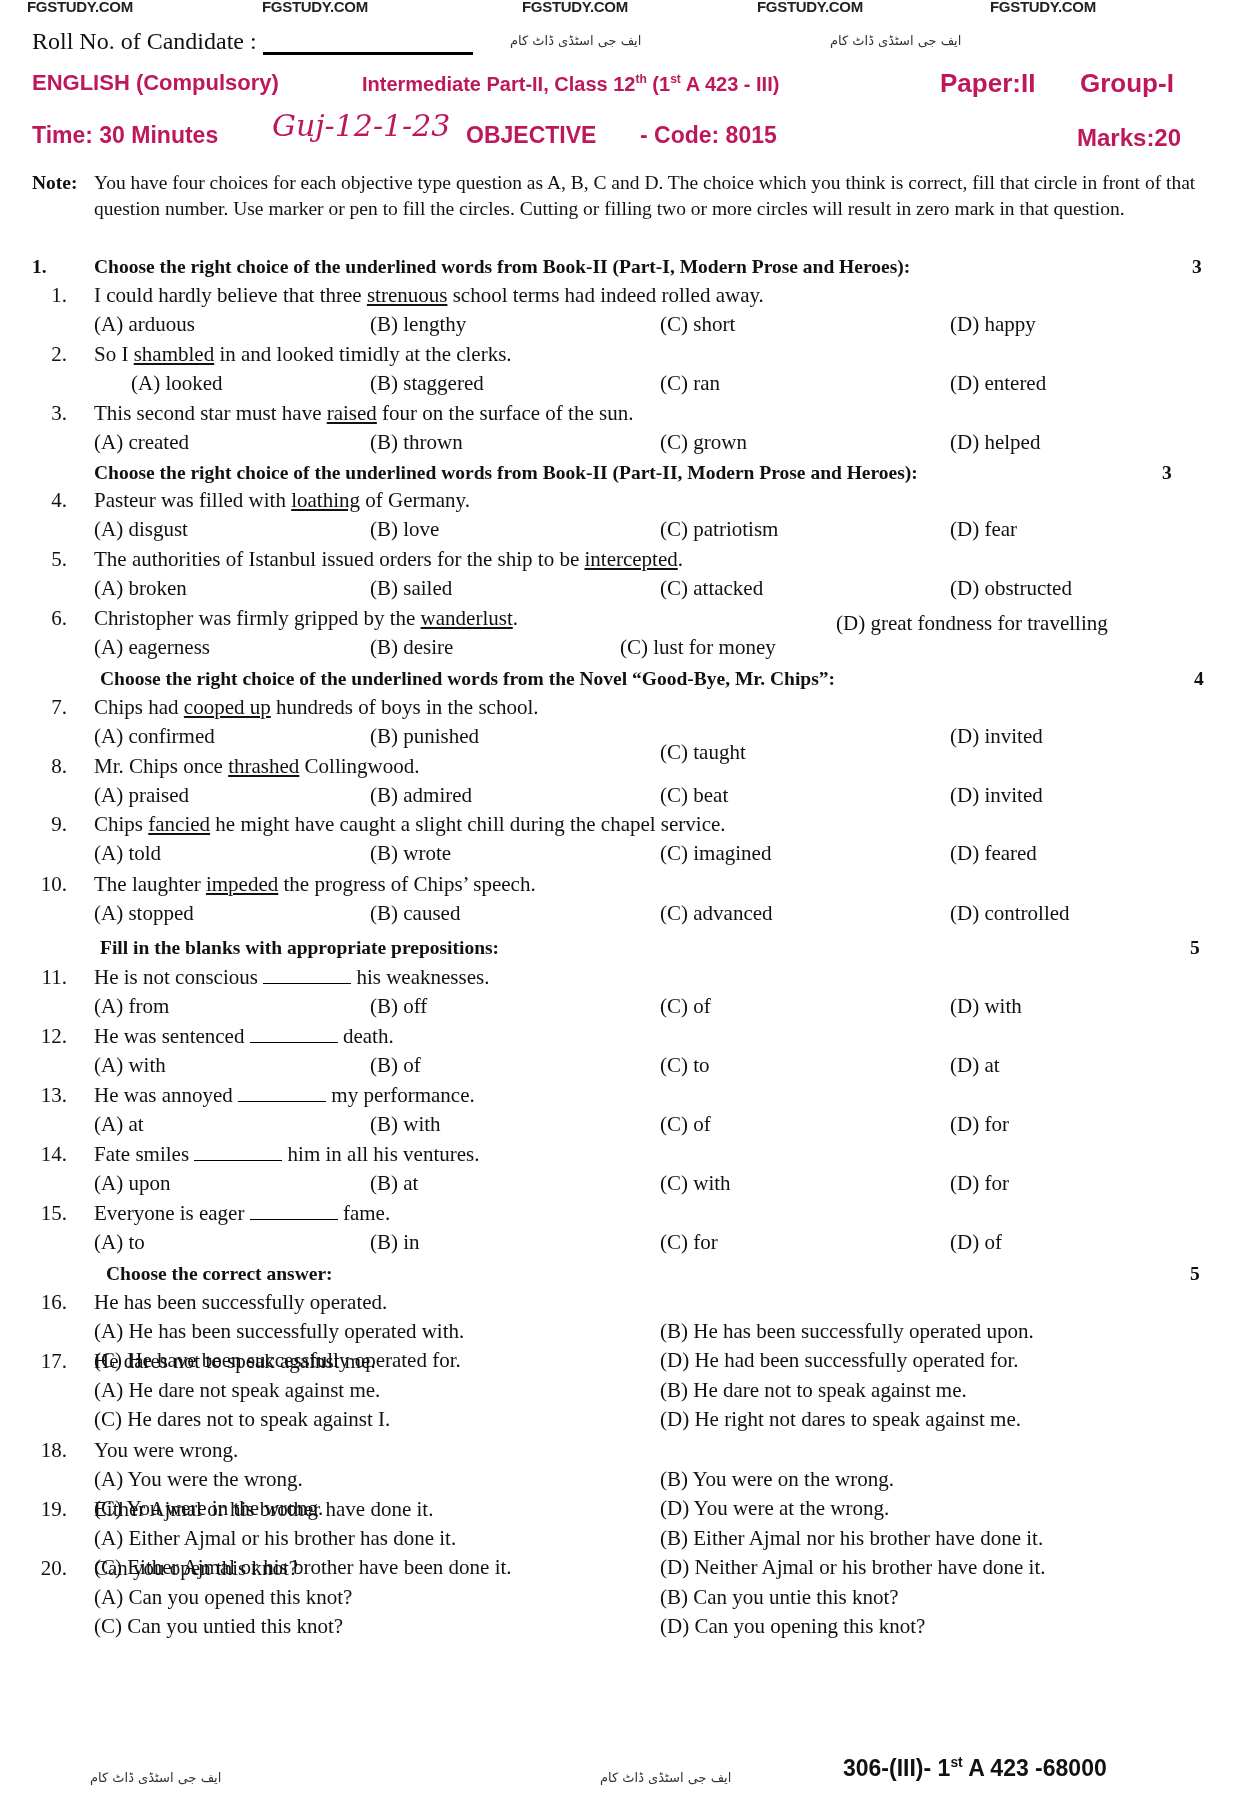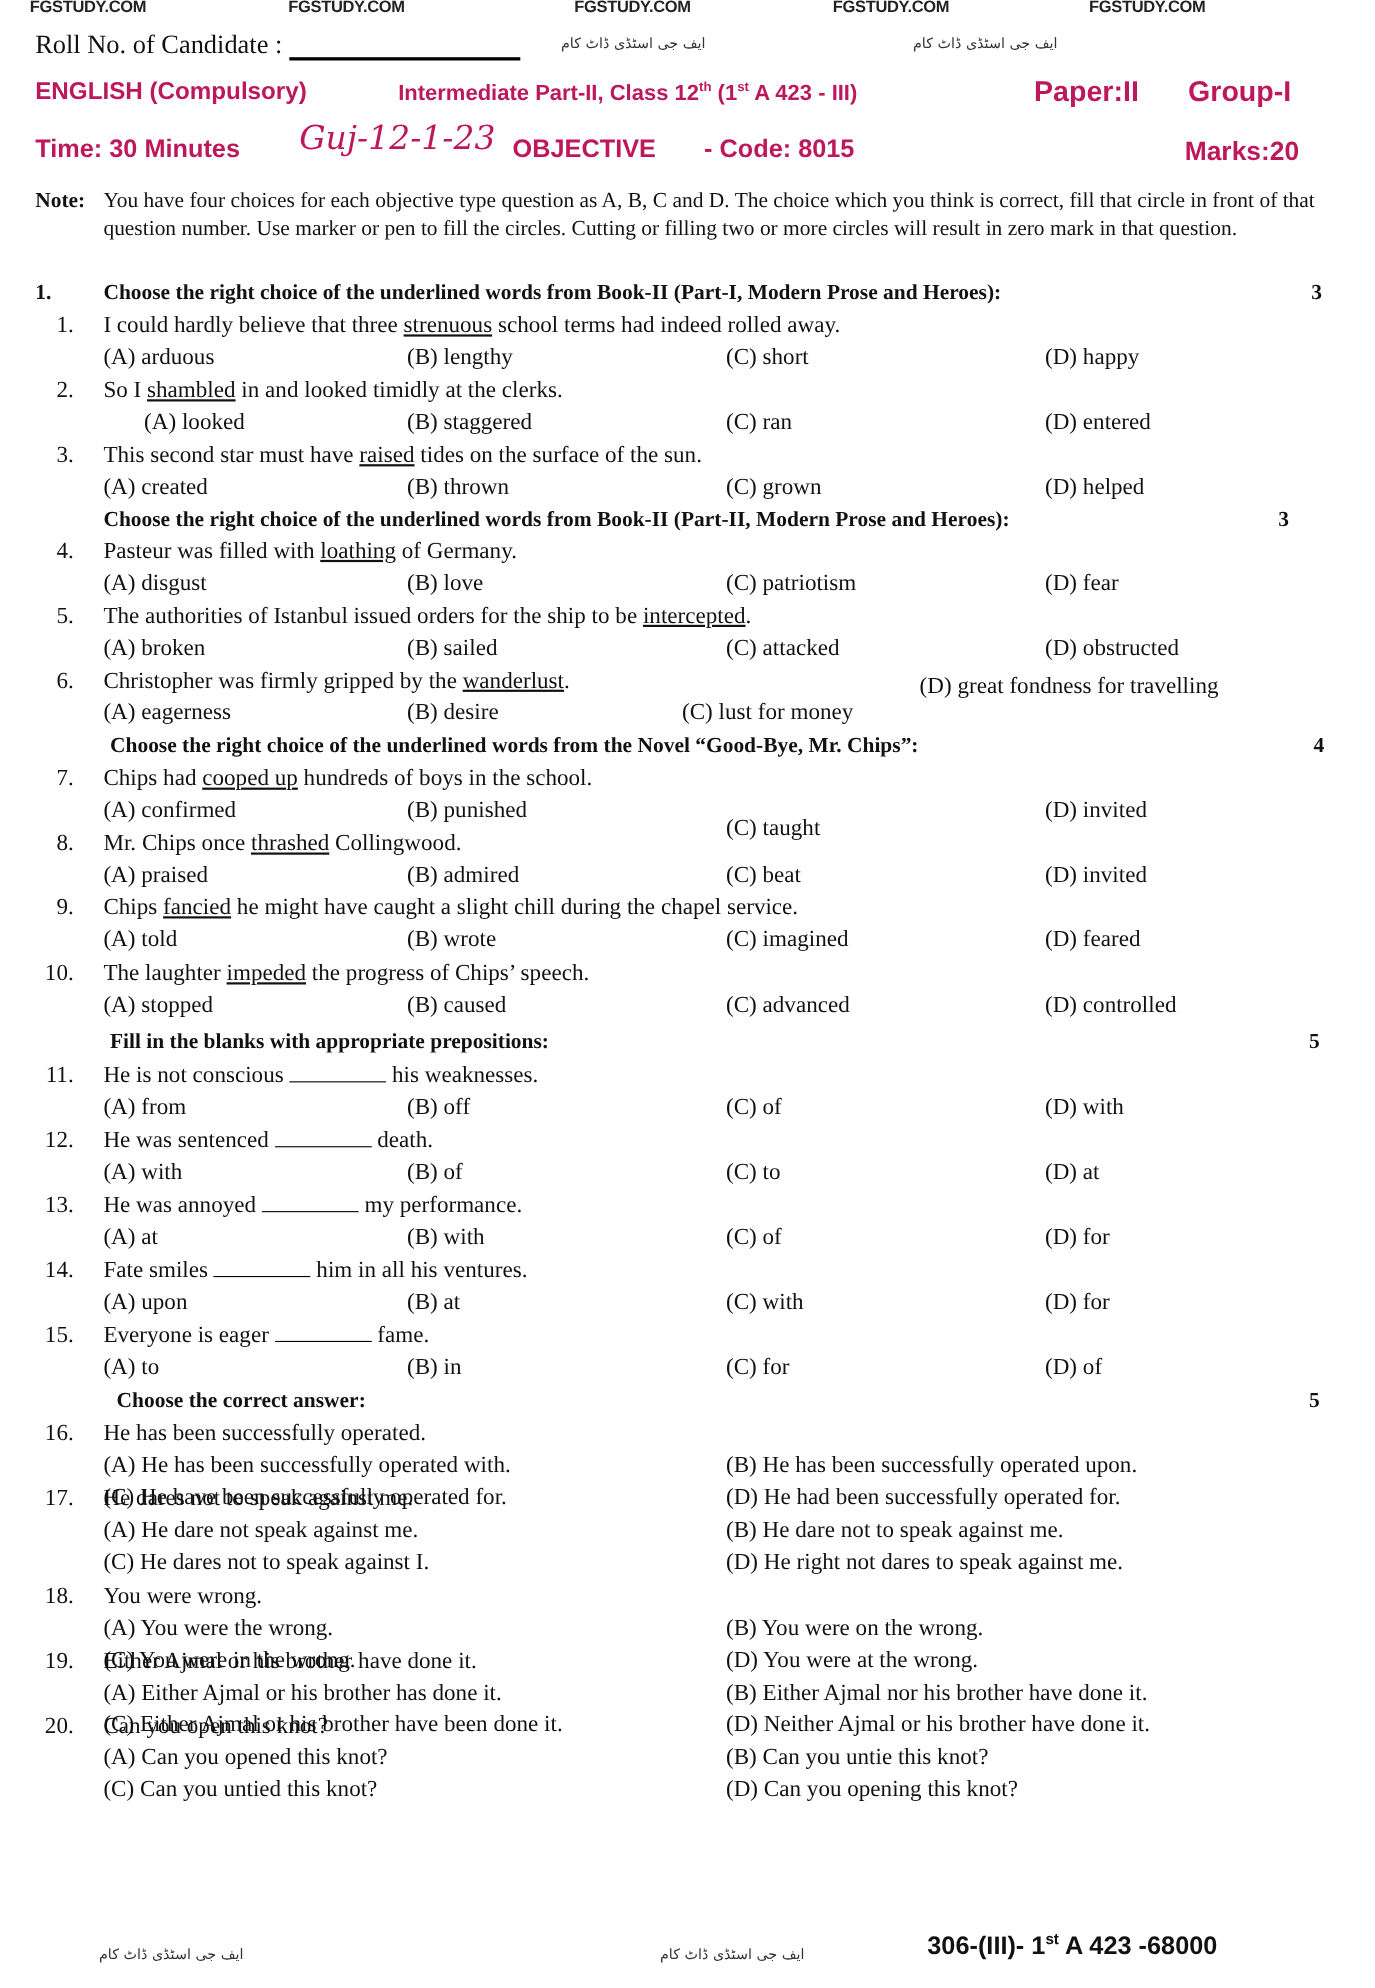--- a/index.html
+++ b/index.html
@@ -92,21 +92,21 @@
     <div class="q" style="top: 342px;">
       <span class="num">2.</span>
       <span class="stem"><span>So I </span><span class="u">shambled</span><span> in and looked timidly at the clerks.</span></span>
     </div>
     <div class="opt" style="left: 94px; top: 371px; margin-left: 37px;">(A)  looked</div>
     <div class="opt" style="left: 370px; top: 371px;">(B)  staggered</div>
     <div class="opt" style="left: 660px; top: 371px;">(C)  ran</div>
     <div class="opt" style="left: 950px; top: 371px;">(D)  entered</div>
     <div class="q" style="top: 401px;">
       <span class="num">3.</span>
-      <span class="stem"><span>This second star must have </span><span class="u">raised</span><span> tides on the surface of the sun.</span></span>
+      <span class="stem"><span>This second star must have </span><span class="u">raised</span><span> four on the surface of the sun.</span></span>
     </div>
     <div class="opt" style="left: 94px; top: 430px;">(A)  created</div>
     <div class="opt" style="left: 370px; top: 430px;">(B)  thrown</div>
     <div class="opt" style="left: 660px; top: 430px;">(C)  grown</div>
     <div class="opt" style="left: 950px; top: 430px;">(D)  helped</div>
     <div class="q" style="top: 488px;">
       <span class="num">4.</span>
       <span class="stem"><span>Pasteur was filled with </span><span class="u">loathing</span><span> of Germany.</span></span>
     </div>
     <div class="opt" style="left: 94px; top: 517px;">(A)  disgust</div>

